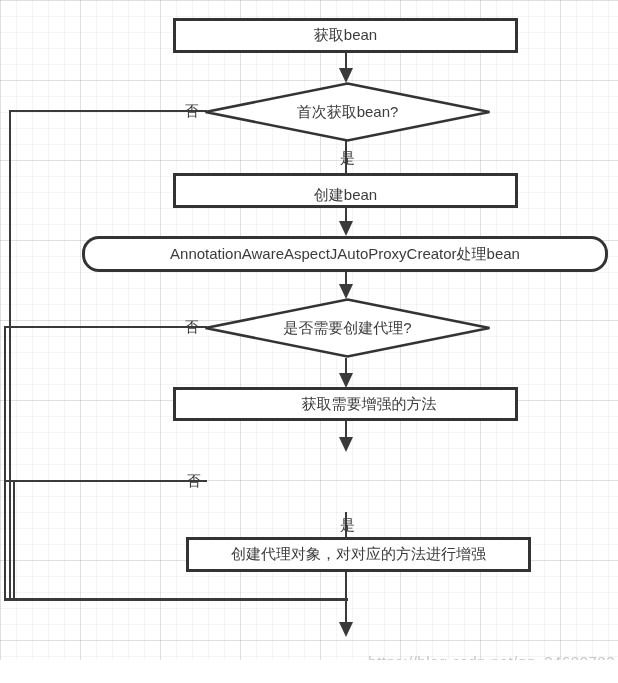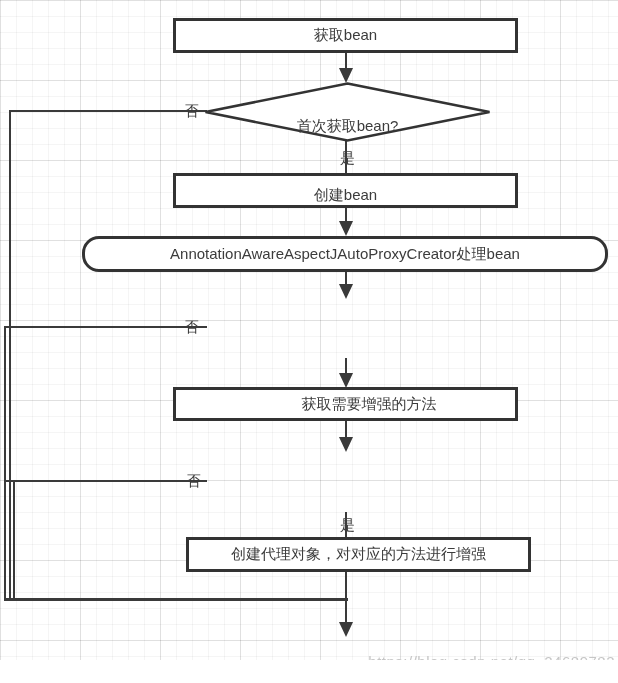--- a/index.html
+++ b/index.html
@@ -20,21 +20,21 @@
   .arrow-down{position:absolute;width:0;height:0;z-index:1;
     border-left:7px solid transparent;border-right:7px solid transparent;
     border-top:15px solid #3a3a3a;}
   .node-rect{position:absolute;background:#ffffff;border:3px solid #333333;
     box-sizing:border-box;display:flex;align-items:center;justify-content:center;
     font-size:15px;color:#3c3c3c;z-index:2;white-space:nowrap;}
   .node-shape{position:absolute;z-index:2;}
   .node-shape svg{display:block;width:100%;height:100%;}
   .shape-label{position:absolute;left:0;top:0;width:100%;height:100%;
     display:flex;align-items:center;justify-content:center;
-    font-size:15px;color:#3c3c3c;white-space:nowrap;margin-top:14px;}
+    font-size:15px;color:#3c3c3c;white-space:nowrap;}
   .edge-label{position:absolute;font-size:15px;color:#3c3c3c;line-height:16px;z-index:3;}
   .watermark{position:absolute;right:3px;top:653px;font-size:15px;color:#c6c6c6;
     letter-spacing:0.5px;z-index:4;white-space:nowrap;}
 </style>
 </head>
 <body>
 
 <div class="canvas">
 
   <div class="hline" style="left:9px;top:110px;width:198px;"></div>
@@ -82,20 +82,26 @@
   </div>
 
   <div class="node-rect" style="left:173px;top:173px;width:345px;height:35px;align-items:flex-end;">
     <span>创建bean</span>
   </div>
 
   <div class="node-rect" style="left:82px;top:236px;width:526px;height:36px;border-radius:17px;">
     <span>AnnotationAwareAspectJAutoProxyCreator处理bean</span>
   </div>
 
+  <div class="node-shape" style="left:204px;top:298px;width:287px;height:60px;">
+    <svg viewBox="0 0 287 60" preserveAspectRatio="none">
+      <polygon points="143.5,1.5 285.5,30 143.5,58.5 1.5,30" fill="#ffffff" stroke="#333333" stroke-width="2.6"></polygon>
+    </svg>
+    <span class="shape-label">是否需要创建代理?</span>
+  </div>
 
   <div class="node-rect" style="left:173px;top:387px;width:345px;height:34px;padding-left:47px;">
     <span>获取需要增强的方法</span>
   </div>
 
 
   <div class="node-rect" style="left:186px;top:537px;width:345px;height:35px;">
     <span>创建代理对象，对对应的方法进行增强</span>
   </div>
 

